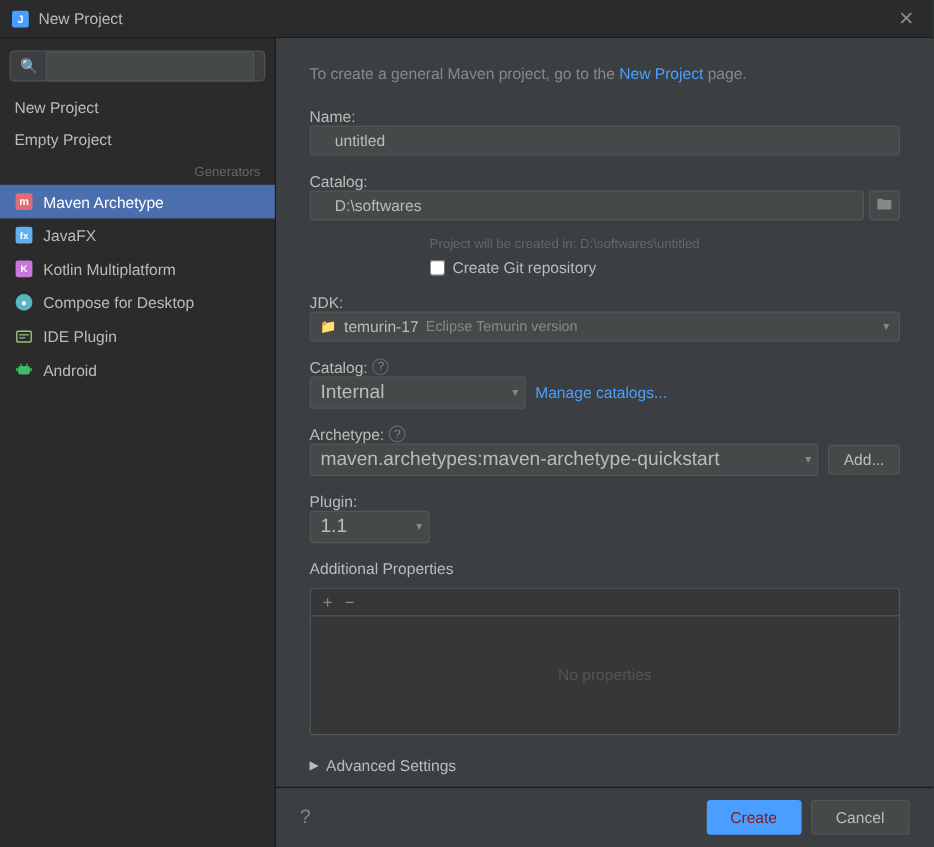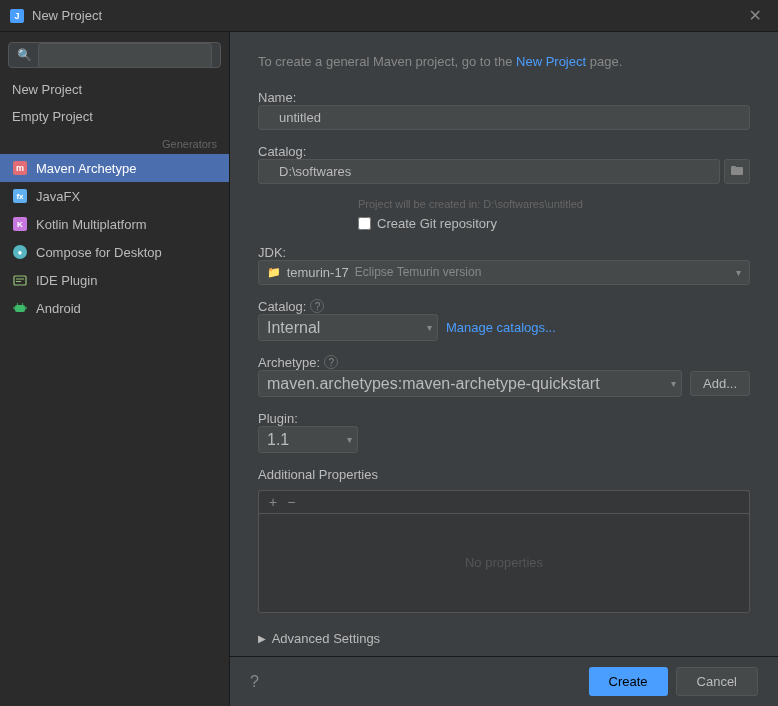--- a/index.html
+++ b/index.html
@@ -349,21 +349,21 @@
       cursor: pointer;
     }
     .bottom-buttons {
       display: flex;
       gap: 8px;
     }
     .btn-create {
       background: #4a9eff;
       border: none;
       border-radius: 3px;
-      color: #000000;
+      color: #7f1d1d;
       padding: 6px 20px;
       font-size: 13px;
       cursor: pointer;
     }
     .btn-cancel {
       background: #45494a;
       border: 1px solid #555;
       border-radius: 3px;
       color: #bbbbbb;
       padding: 6px 20px;

